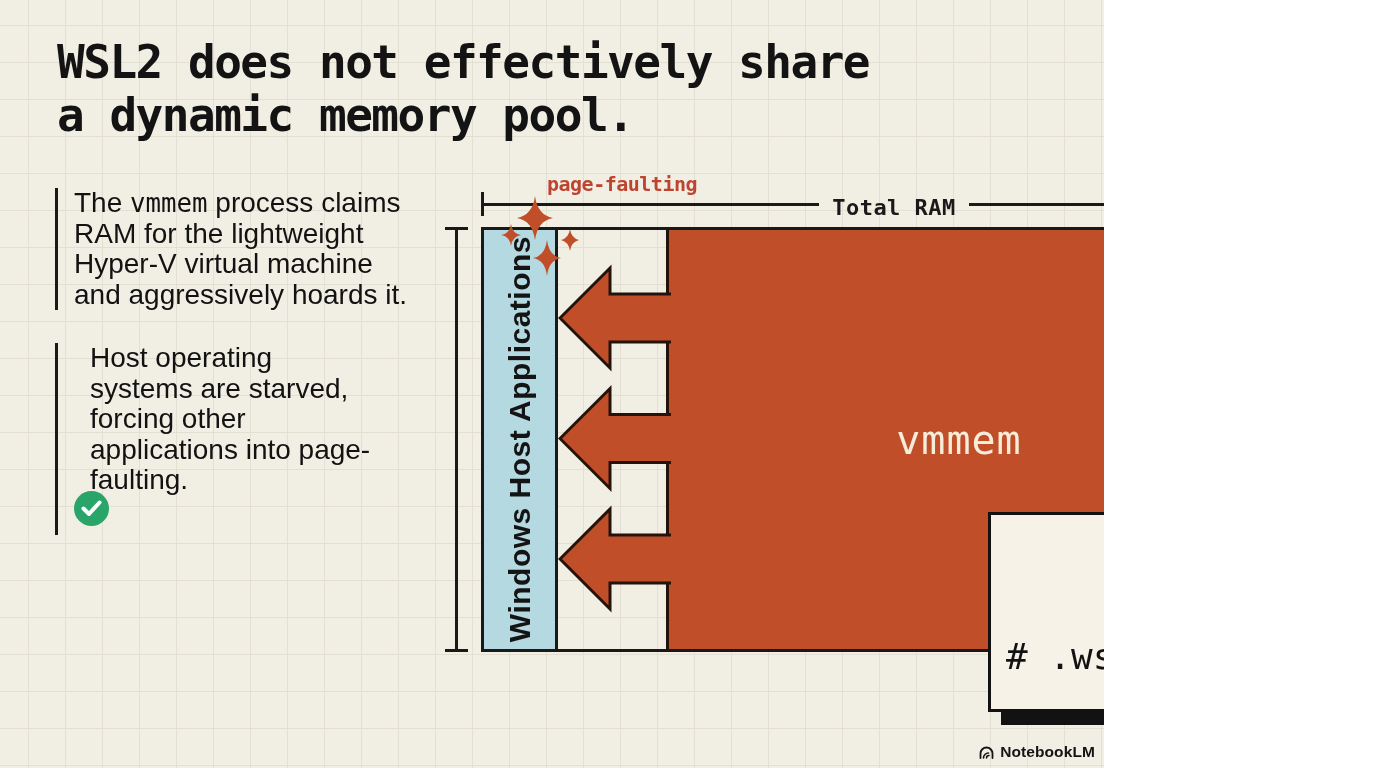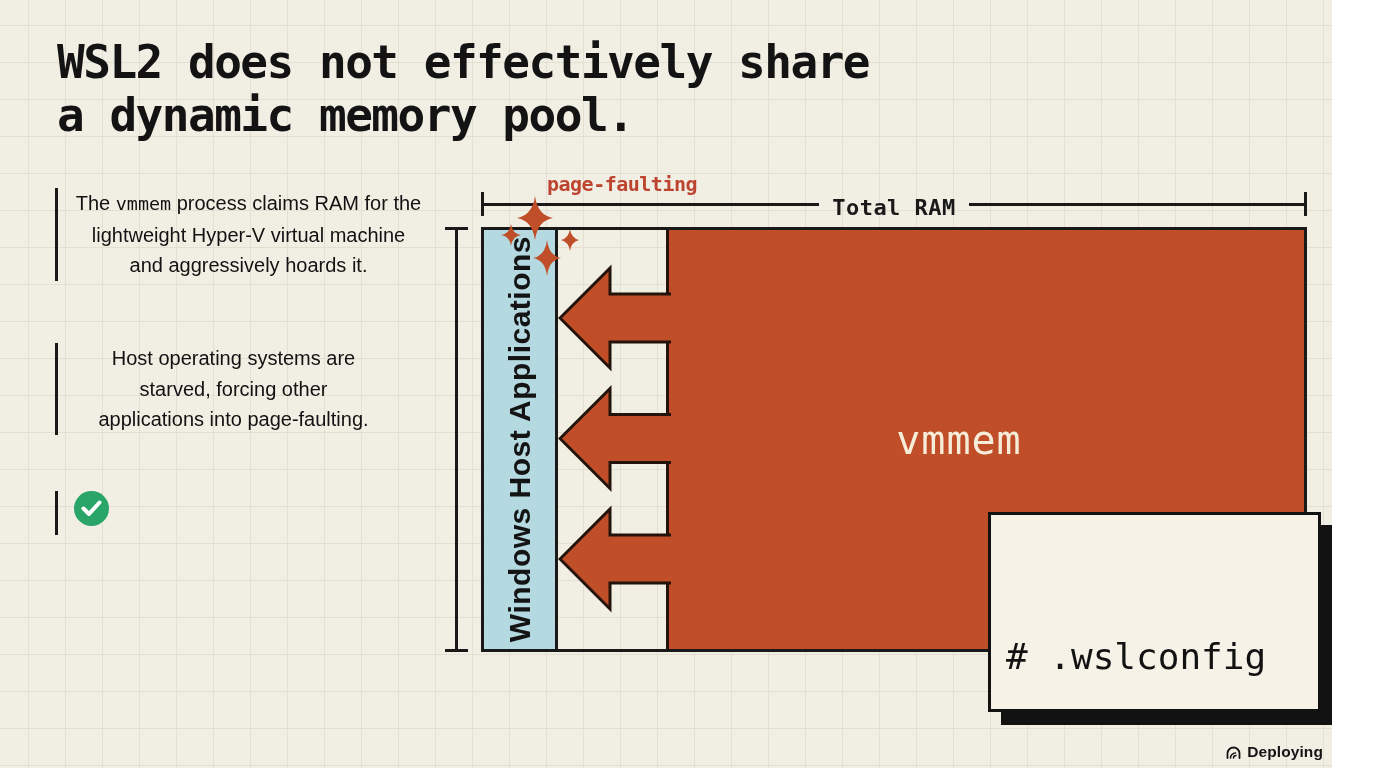--- a/index.html
+++ b/index.html
@@ -13,21 +13,21 @@
     --codebox_bg:#f7f2e7;
     --vmmem_text:#f5ecd9;
   }
   *{margin:0;padding:0;box-sizing:border-box;}
   html,body{width:1376px;height:768px;}
   body{
     font-family:"Liberation Sans",sans-serif;
     color:var(--ink);
   }
   .page{
-    position:relative;width:1332px;height:768px;overflow:hidden;
+    position:relative;width:1104px;height:768px;overflow:hidden;
     background-color:var(--paper);
     background-image:
       linear-gradient(var(--grid) 1px, transparent 1px),
       linear-gradient(90deg, var(--grid) 1px, transparent 1px);
     background-size:37px 37px;
     background-position:-9px -12px;
   }
   .mono{font-family:"DejaVu Sans Mono",monospace;font-size:0.92em;}
   .bold{font-weight:700;}
 
@@ -37,21 +37,21 @@
     font-family:"DejaVu Sans Mono",monospace;
     font-weight:700;font-size:46px;line-height:53px;
     letter-spacing:-1.5px;color:#131313;white-space:nowrap;
   }
 
   
   .note{
     position:absolute;left:55px;
     border-left:3px solid var(--ink);
     padding-left:16px;
-    font-size:20px;line-height:30.5px;color:#121212;text-align:center;
+    font-size:28px;line-height:30.5px;color:#121212;
   }
   .note-1{top:188px;width:368px;}
   .note-2{top:343px;width:322px;padding-left:32px;}
   .note-3{top:491px;width:344px;}
   .check-badge{
     width:35px;height:35px;border-radius:50%;
     background:var(--check_green);
     display:flex;align-items:center;justify-content:center;
     margin-bottom:9px;
   }
@@ -208,16 +208,16 @@
     
     
   </div>
 
   <div class="brand">
     <svg width="17" height="17" viewBox="0 0 17 17">
       <path d="M2.5 14 L2.5 9.5 A6 6 0 0 1 14.5 9.5 L14.5 14" fill="none" stroke="#141414" stroke-width="1.8" stroke-linecap="round"></path>
       <path d="M5.5 14 A5 5 0 0 1 10.5 9" fill="none" stroke="#141414" stroke-width="1.6" stroke-linecap="round"></path>
       <path d="M8.5 14 A2.5 2.5 0 0 1 11 11.5" fill="none" stroke="#141414" stroke-width="1.5" stroke-linecap="round"></path>
     </svg>
-    <span class="brand-text">Deploying</span>
+    <span class="brand-text">NotebookLM</span>
   </div>
 
 </div>
 
 </body></html>

